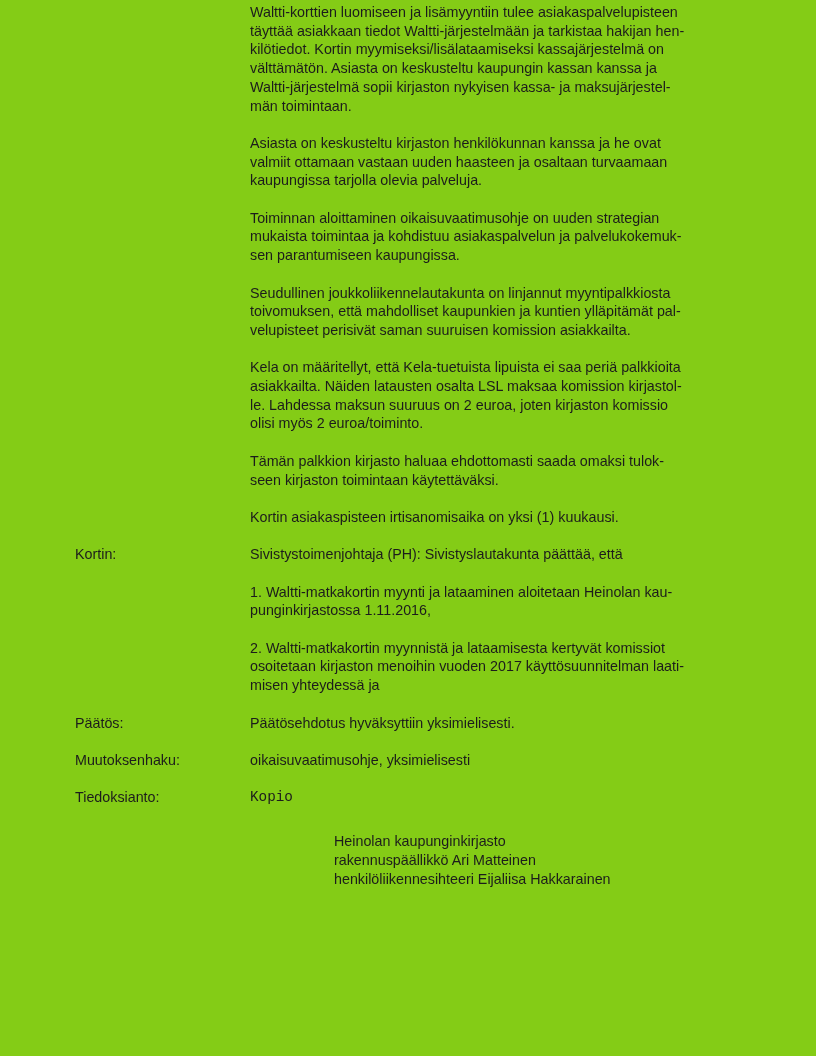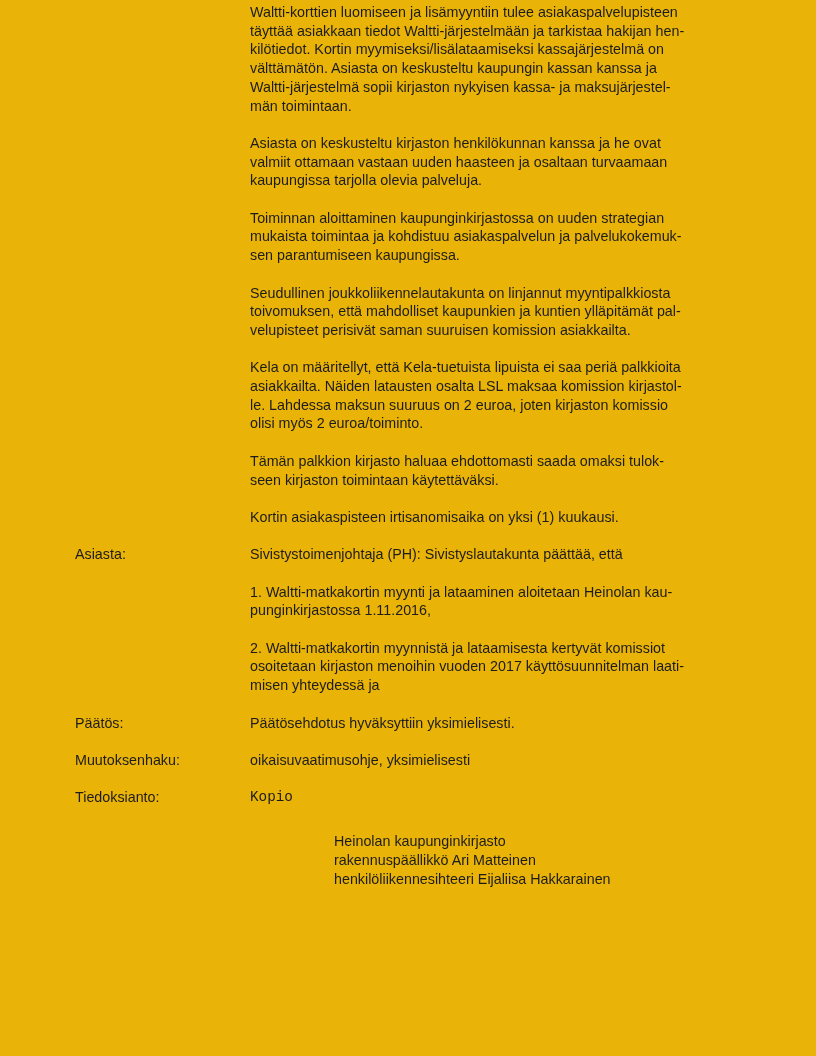--- a/index.html
+++ b/index.html
@@ -4,21 +4,21 @@
 <style>
   html, body {
     margin: 0;
     padding: 0;
     background: #ffffff;
   }
   .page {
     position: relative;
     width: 816px;
     height: 1056px;
-    background: #eab308;
+    background: #84cc16;
     overflow: hidden;
     font-family: "Liberation Sans", "DejaVu Sans", sans-serif;
     font-size: 14.3px;
     line-height: 18.7px;
     color: #1c1c1c;
     box-sizing: border-box;
     padding: 3px 60px 0 75px;
   }
   .para {
     margin: 0 0 18.7px 0;
@@ -63,37 +63,37 @@
   <div class="intro">
     <p class="para">Waltti-korttien luomiseen ja lisämyyntiin tulee asiakaspalvelupisteen
 täyttää asiakkaan tiedot Waltti-järjestelmään ja tarkistaa hakijan hen-
 kilötiedot. Kortin myymiseksi/lisälataamiseksi kassajärjestelmä on
 välttämätön. Asiasta on keskusteltu kaupungin kassan kanssa ja
 Waltti-järjestelmä sopii kirjaston nykyisen kassa- ja maksujärjestel-
 män toimintaan.</p>
     <p class="para">Asiasta on keskusteltu kirjaston henkilökunnan kanssa ja he ovat
 valmiit ottamaan vastaan uuden haasteen ja osaltaan turvaamaan
 kaupungissa tarjolla olevia palveluja.</p>
-    <p class="para">Toiminnan aloittaminen kaupunginkirjastossa on uuden strategian
+    <p class="para">Toiminnan aloittaminen oikaisuvaatimusohje on uuden strategian
 mukaista toimintaa ja kohdistuu asiakaspalvelun ja palvelukokemuk-
 sen parantumiseen kaupungissa.</p>
     <p class="para">Seudullinen joukkoliikennelautakunta on linjannut myyntipalkkiosta
 toivomuksen, että mahdolliset kaupunkien ja kuntien ylläpitämät pal-
 velupisteet perisivät saman suuruisen komission asiakkailta.</p>
     <p class="para">Kela on määritellyt, että Kela-tuetuista lipuista ei saa periä palkkioita
 asiakkailta. Näiden latausten osalta LSL maksaa komission kirjastol-
 le. Lahdessa maksun suuruus on 2 euroa, joten kirjaston komissio
 olisi myös 2 euroa/toiminto.</p>
     <p class="para">Tämän palkkion kirjasto haluaa ehdottomasti saada omaksi tulok-
 seen kirjaston toimintaan käytettäväksi.</p>
     <p class="para">Kortin asiakaspisteen irtisanomisaika on yksi (1) kuukausi.</p>
   </div>
 
   <div class="row">
-    <div class="row-label">Asiasta:</div>
+    <div class="row-label">Kortin:</div>
     <div class="row-body">
       <p class="para">Sivistystoimenjohtaja (PH): Sivistyslautakunta päättää, että</p>
       <p class="para">1. Waltti-matkakortin myynti ja lataaminen aloitetaan Heinolan kau-
 punginkirjastossa 1.11.2016,</p>
       <p class="para">2. Waltti-matkakortin myynnistä ja lataamisesta kertyvät komissiot
 osoitetaan kirjaston menoihin vuoden 2017 käyttösuunnitelman laati-
 misen yhteydessä ja</p>
     </div>
   </div>
 

